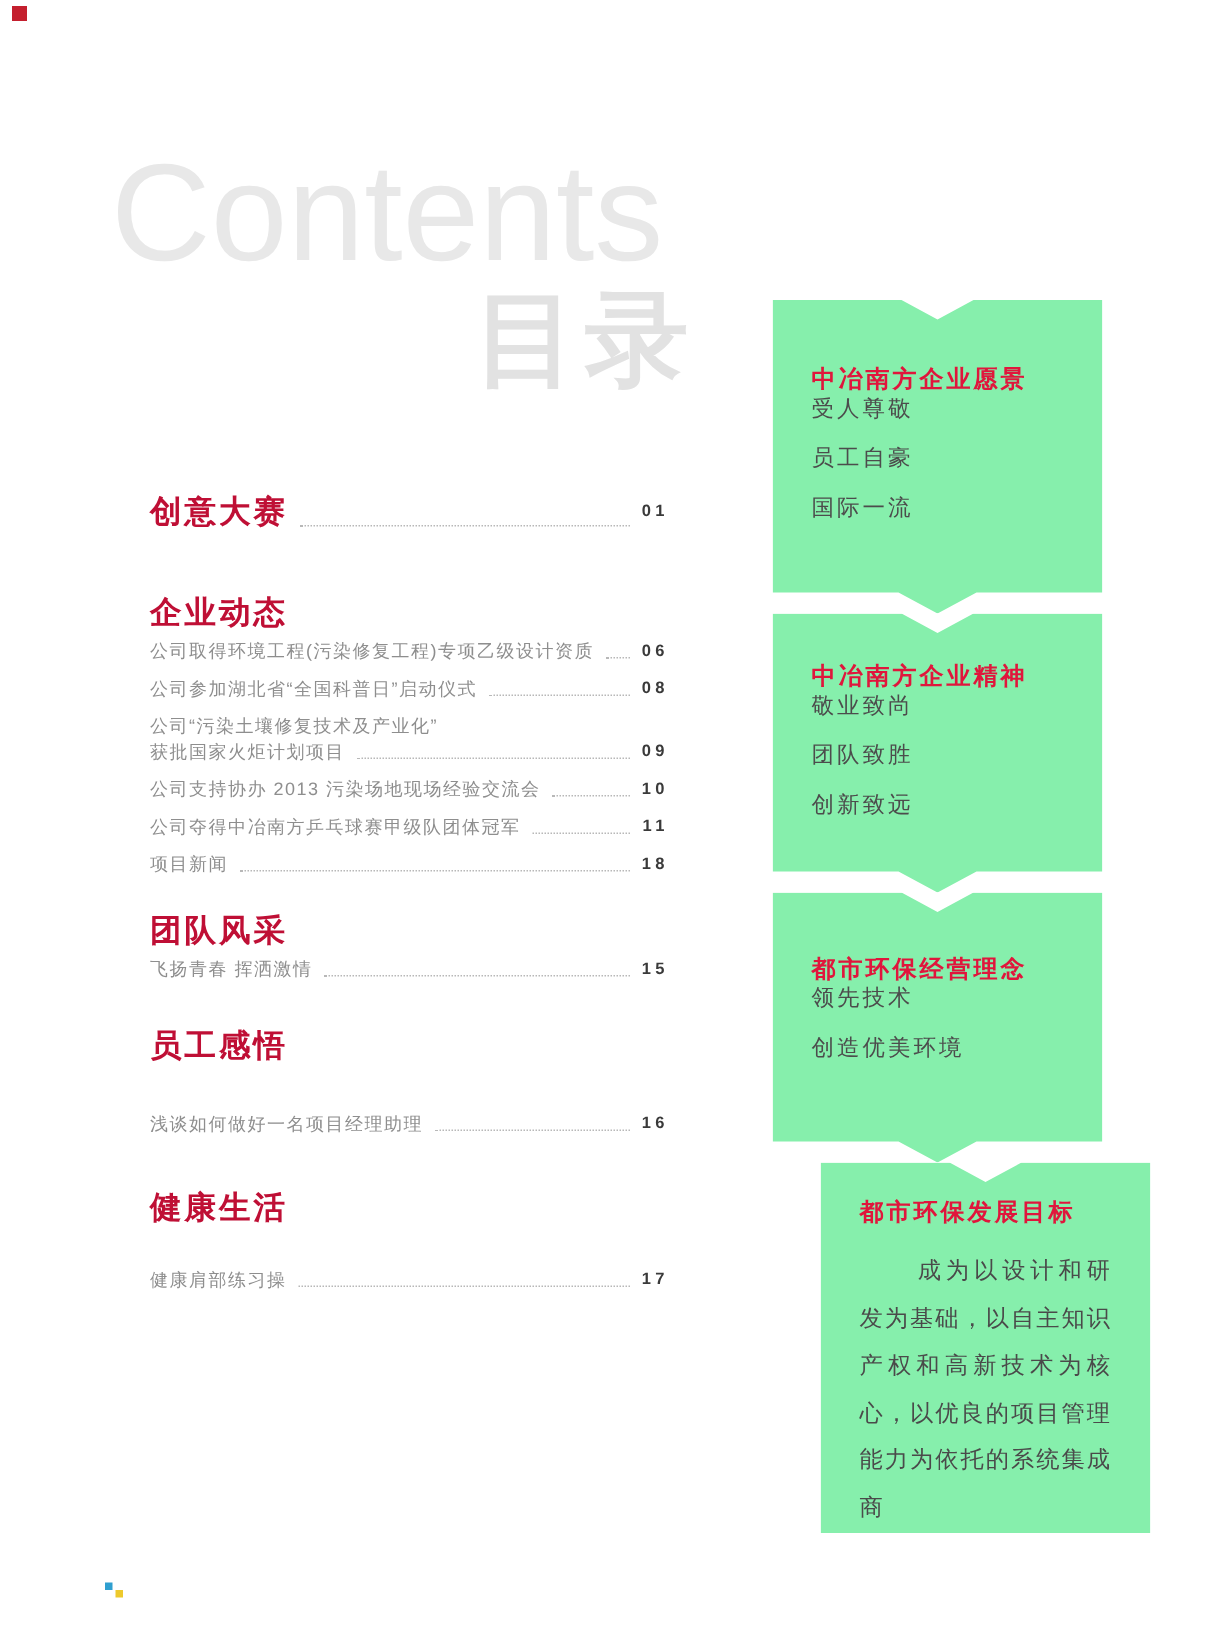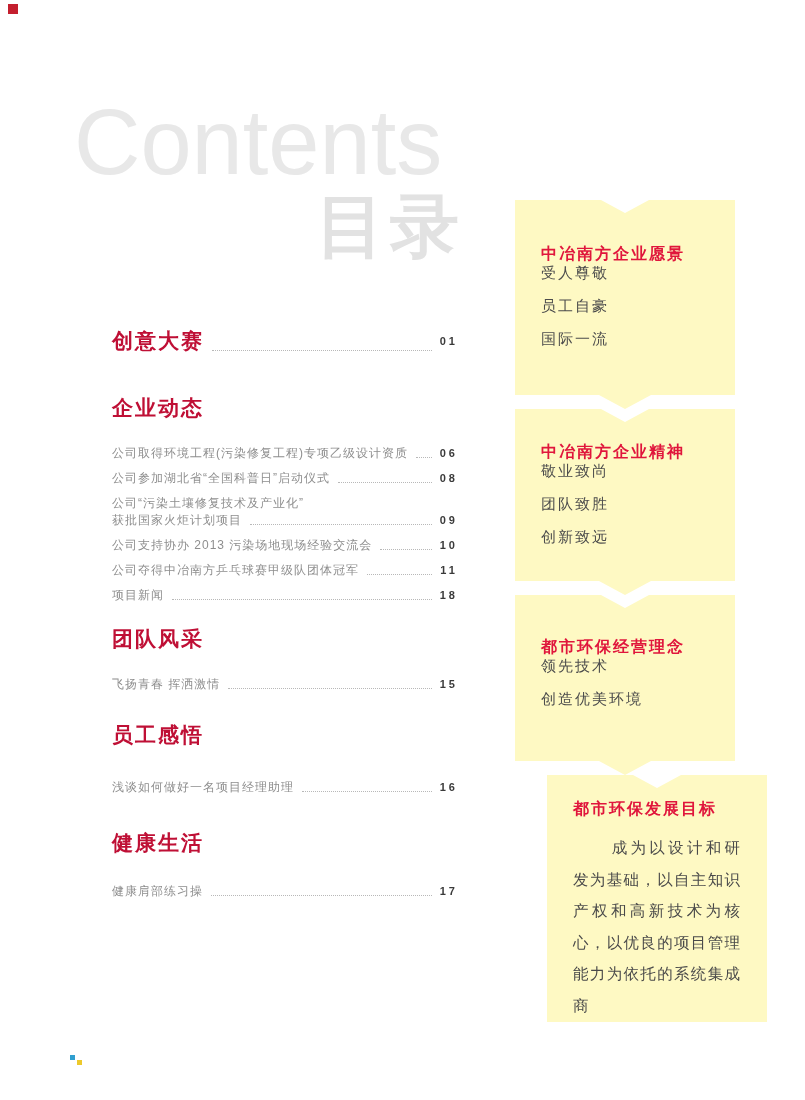--- a/index.html
+++ b/index.html
@@ -13,41 +13,41 @@
   .print-mark.blue { left:70px; top:1055px; }
   .print-mark.yellow { left:77px; top:1060px; }
 
   
   .contents-title { position:absolute; left:74px; top:96px; font-size:92px; line-height:1;
     font-weight:400; color:#e8e8e8; letter-spacing:0px; }
   .mulu-title { position:absolute; left:316px; top:192px; width:170px; font-size:69px; line-height:1;
     font-weight:800; color:#e2e2e2; letter-spacing:5px; white-space:nowrap; }
 
   
-  .toc { position:absolute; left:112px; top:328px; width:346px; }
+  .toc { position:absolute; left:100px; top:328px; width:346px; }
   .toc-section:nth-child(1) { margin-bottom:40px; }
   .toc-section:nth-child(2) { margin-bottom:22px; }
   .toc-section:nth-child(3) { margin-bottom:29px; }
   .toc-section:nth-child(4) { margin-bottom:34px; }
   .toc-header-row { display:flex; align-items:flex-end; }
   .section-title { font-size:21px; line-height:27px; font-weight:bold; color:#bf0f35;
     letter-spacing:2px; font-family:"Liberation Serif", serif; }
-  .toc-items { margin-top:23px; }
+  .toc-items { margin-top:4px; }
   .toc-section:nth-child(4) .toc-items { margin-top:30px; }
   .toc-section:nth-child(5) .toc-items { margin-top:26px; }
   .toc-item { margin-bottom:8px; }
   .toc-line { display:flex; align-items:flex-end; }
   .toc-item-label { font-size:12px; line-height:17px; color:#8e8e8e; letter-spacing:1px; }
   .leader { flex:1 1 auto; border-bottom:1px dotted #b8b8b8; margin:0 8px 4px 8px; min-width:12px; }
   .page-num { font-size:11px; line-height:17px; font-weight:bold; color:#3a3a3a; letter-spacing:3px; }
   .toc-header-row .page-num { line-height:27px; }
 
   
   .sidebar { position:absolute; left:515px; top:200px; width:220px; }
-  .sidebar-box { position:relative; width:220px; background:#fef9c3; padding:0 26px;
+  .sidebar-box { position:relative; width:220px; background:#86efac; padding:0 26px;
     clip-path: polygon(0 0, calc(50% - 24px) 0, 50% 13px, calc(50% + 24px) 0, 100% 0,
       100% calc(100% - 14px), calc(50% + 26px) calc(100% - 14px), 50% 100%,
       calc(50% - 26px) calc(100% - 14px), 0 calc(100% - 14px)); }
   .sidebar-box.flat { clip-path: polygon(0 0, calc(50% - 24px) 0, 50% 13px, calc(50% + 24px) 0,
       100% 0, 100% 100%, 0 100%); }
   .sidebar-box:nth-child(1) { height:209px; padding-top:44px; }
   .sidebar-box:nth-child(2) { height:186px; padding-top:33px; }
   .sidebar-box:nth-child(3) { height:180px; padding-top:42px; }
   .sidebar-box:nth-child(4) { height:247px; padding-top:24px;margin-left:32px; }
   .sidebar-box-title { font-size:16px; line-height:19px; font-weight:bold; color:#e0163c;

